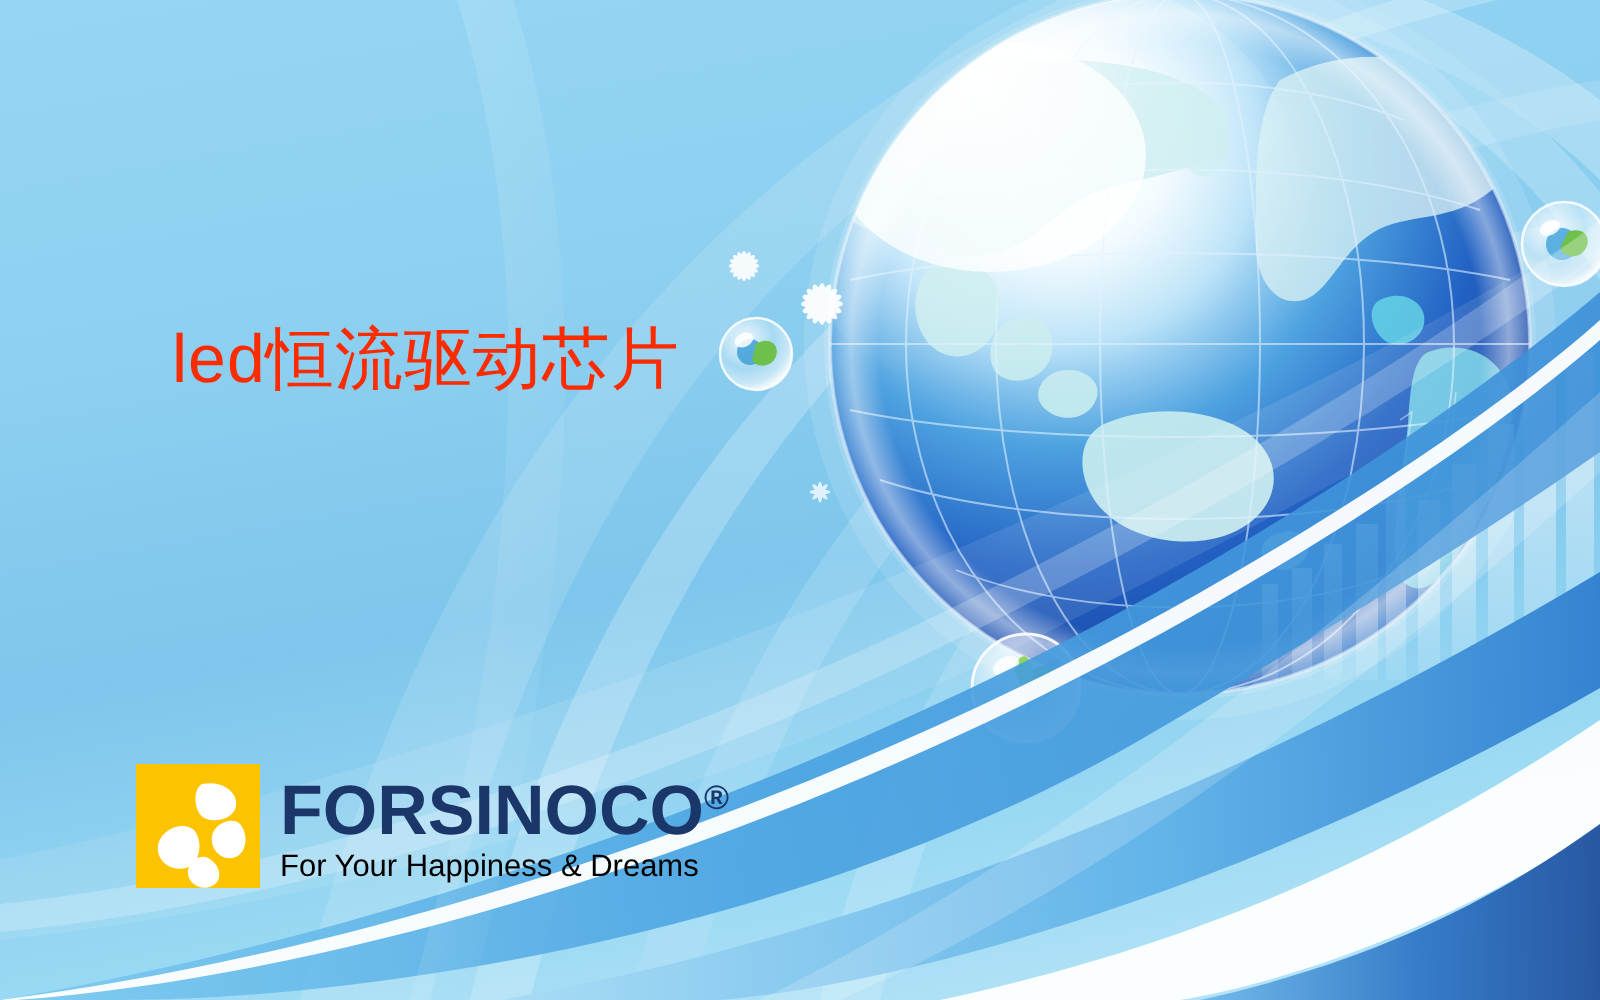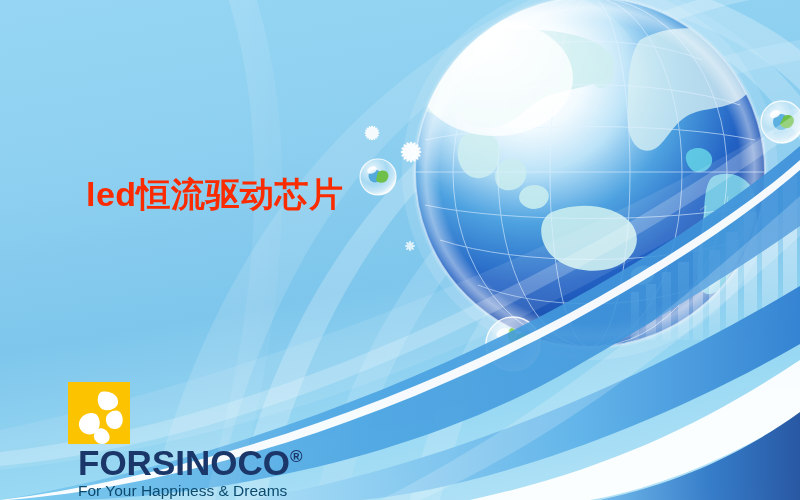--- a/index.html
+++ b/index.html
@@ -24,45 +24,43 @@
   }
   
   #bg-base {
     background:
       linear-gradient(170deg, #96d6f4 0%, #8ed0f0 28%, #7ec6ec 55%, #9ad9f3 78%, #bce6f8 100%);
   }
   
   #headline {
     position: absolute;
     left: 86px;
-    top: 163px;
+    top: 149px;
     width: 420px;
     z-index: 40;
-    font-weight: bold;
   }
   .headline-line {
     color: #fb2b00;
     font-size: 34px;
     line-height: 62px;
     letter-spacing: 0.5px;
     white-space: nowrap;
     font-family: "Liberation Sans", "DejaVu Sans", sans-serif;
   }
   .headline-line.second {
     padding-left: 14px;
   }
   
   #logo {
     position: absolute;
     left: 68px;
     top: 382px;
     z-index: 45;
     display: flex;
-    align-items: flex-start;
-    flex-direction: column;
+    align-items: flex-end;
   }
   #logo-mark {
     width: 62px;
     height: 62px;
     background: #fcc300;
     flex: 0 0 auto;
     position: relative;
   }
   #logo-wordmark {
     margin-left: 10px;
@@ -77,21 +75,21 @@
     white-space: nowrap;
     font-family: "Liberation Sans", sans-serif;
   }
   #logo-name .reg {
     font-size: 17px;
     vertical-align: super;
     line-height: 1;
   }
   #logo-tagline {
     font-size: 15.5px;
-    color: #0c4a6e;
+    color: #000000;
     line-height: 20px;
     white-space: nowrap;
     margin-top: 1px;
     font-family: "Liberation Sans", sans-serif;
   }
 </style>
 </head>
 <body>
 
 <div id="stage">

